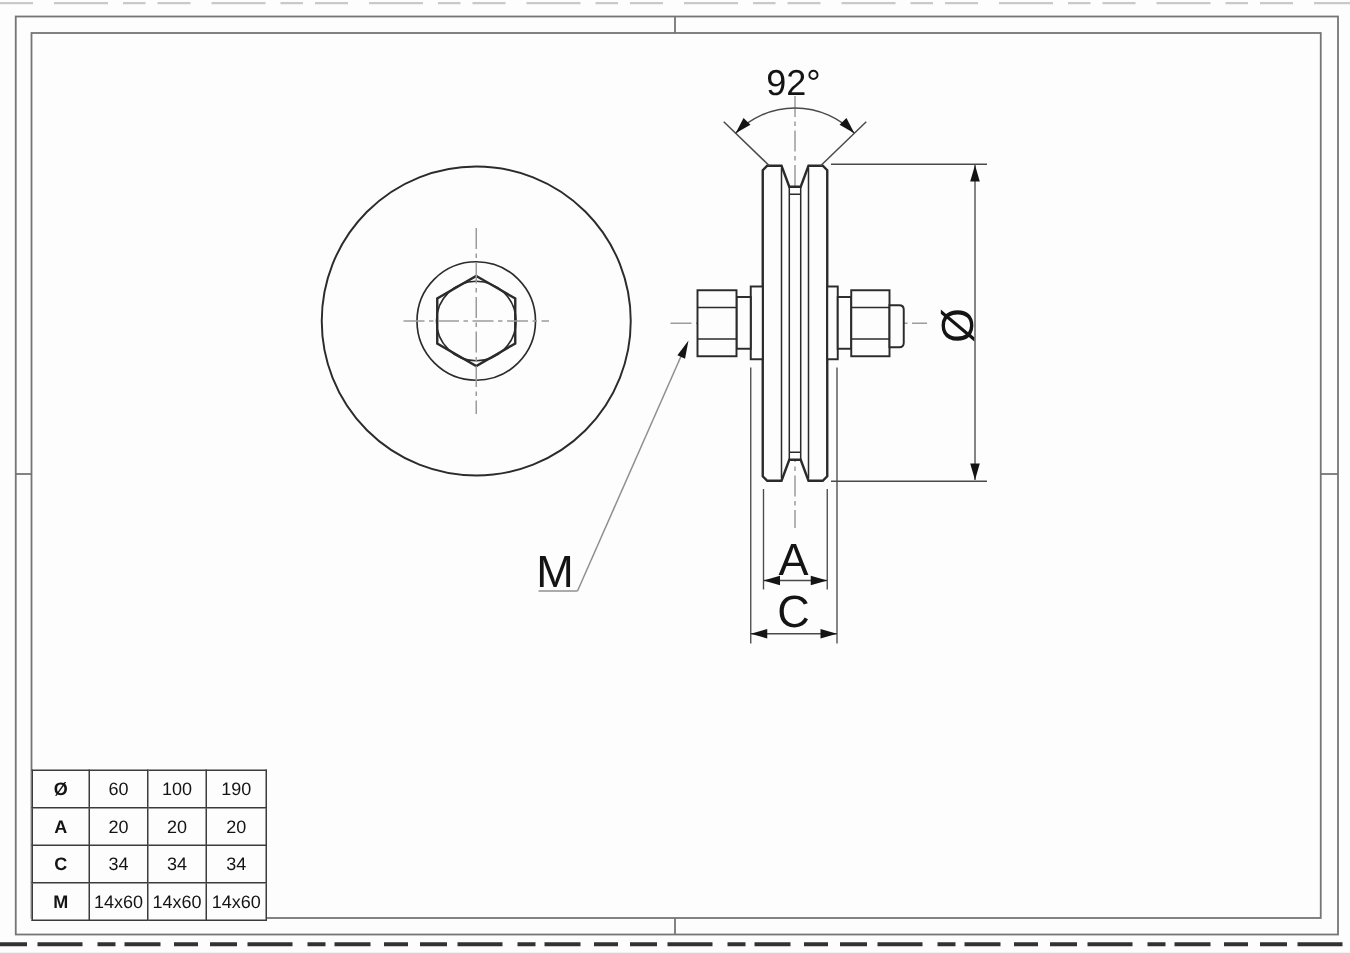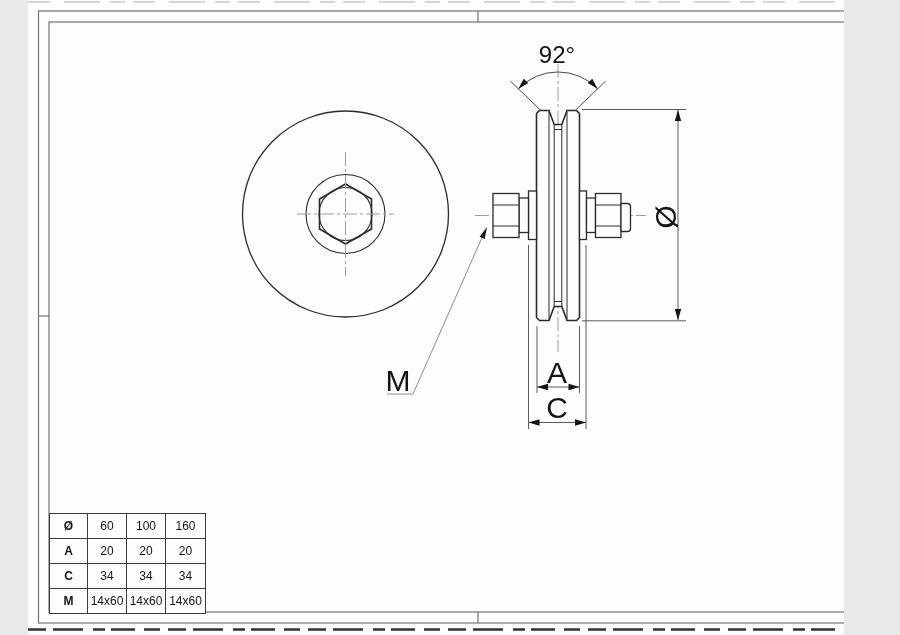--- a/index.html
+++ b/index.html
@@ -1,19 +1,18 @@
 <!DOCTYPE html>
 <html><head>
 <meta charset="utf-8">
 <style>
   html,body{margin:0;padding:0;background:#e9e9e9;}
   .stage{
-    position:relative;width:816px;height:635px;background:#fdfdfd;overflow:hidden;
+    position:relative;width:900px;height:635px;background:#fdfdfd;overflow:hidden;
     font-family:"Liberation Sans",sans-serif;
-    margin-left:28px;
   }
   .stage svg{position:absolute;left:0;top:0;}
   svg text{fill:#141414;}
   .dim-label{font-size:30px;}
   .angle-label{font-size:24px;}
   .dia-label{font-size:30px;}
   table.spec{
     position:absolute;left:21px;top:513px;width:156px;height:99px;
     border-collapse:collapse;table-layout:fixed;background:#fdfdfd;
   }
@@ -152,21 +151,21 @@
         <col style="width:38px">
         <col style="width:39px">
         <col style="width:39px">
         <col style="width:40px">
       </colgroup>
   <tbody>
     <tr>
       <td class="rowlabel">Ø</td>
       <td>60</td>
       <td>100</td>
-      <td>160</td>
+      <td>190</td>
     </tr>
     <tr>
       <td class="rowlabel">A</td>
       <td>20</td>
       <td>20</td>
       <td>20</td>
     </tr>
     <tr>
       <td class="rowlabel">C</td>
       <td>34</td>

